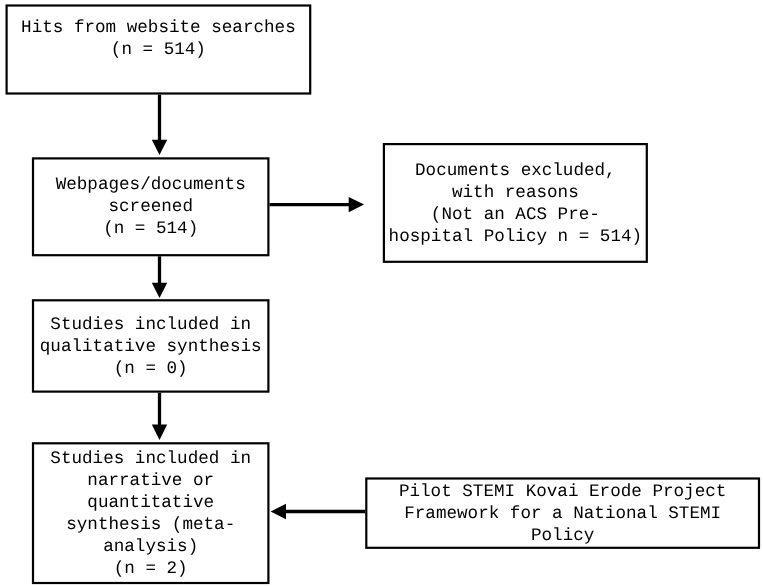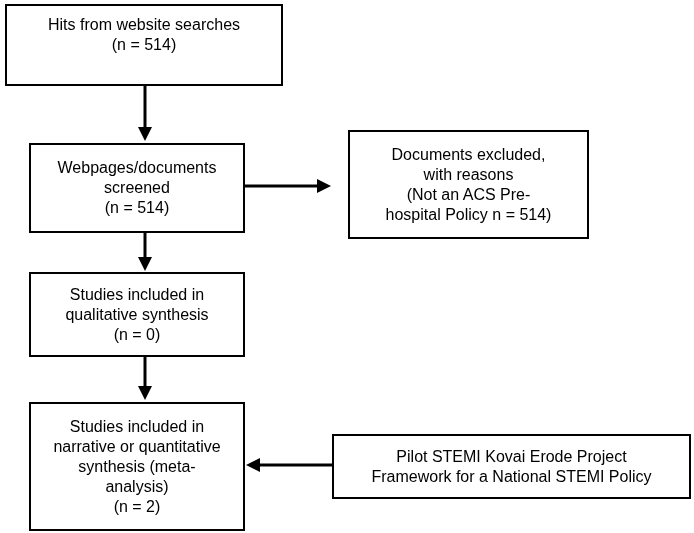--- a/index.html
+++ b/index.html
@@ -5,21 +5,21 @@
   html, body {
     margin: 0;
     padding: 0;
     background: #ffffff;
   }
   .canvas {
     position: relative;
     width: 694px;
     height: 533px;
     background: #ffffff;
-    font-family: Liberation Sans, sans-serif;
+    font-family: Liberation Mono, monospace;
     color: #000000;
     overflow: hidden;
   }
   .box {
     position: absolute;
     box-sizing: border-box;
     border: 2px solid #000000;
     background: #ffffff;
     display: flex;
     align-items: center;

